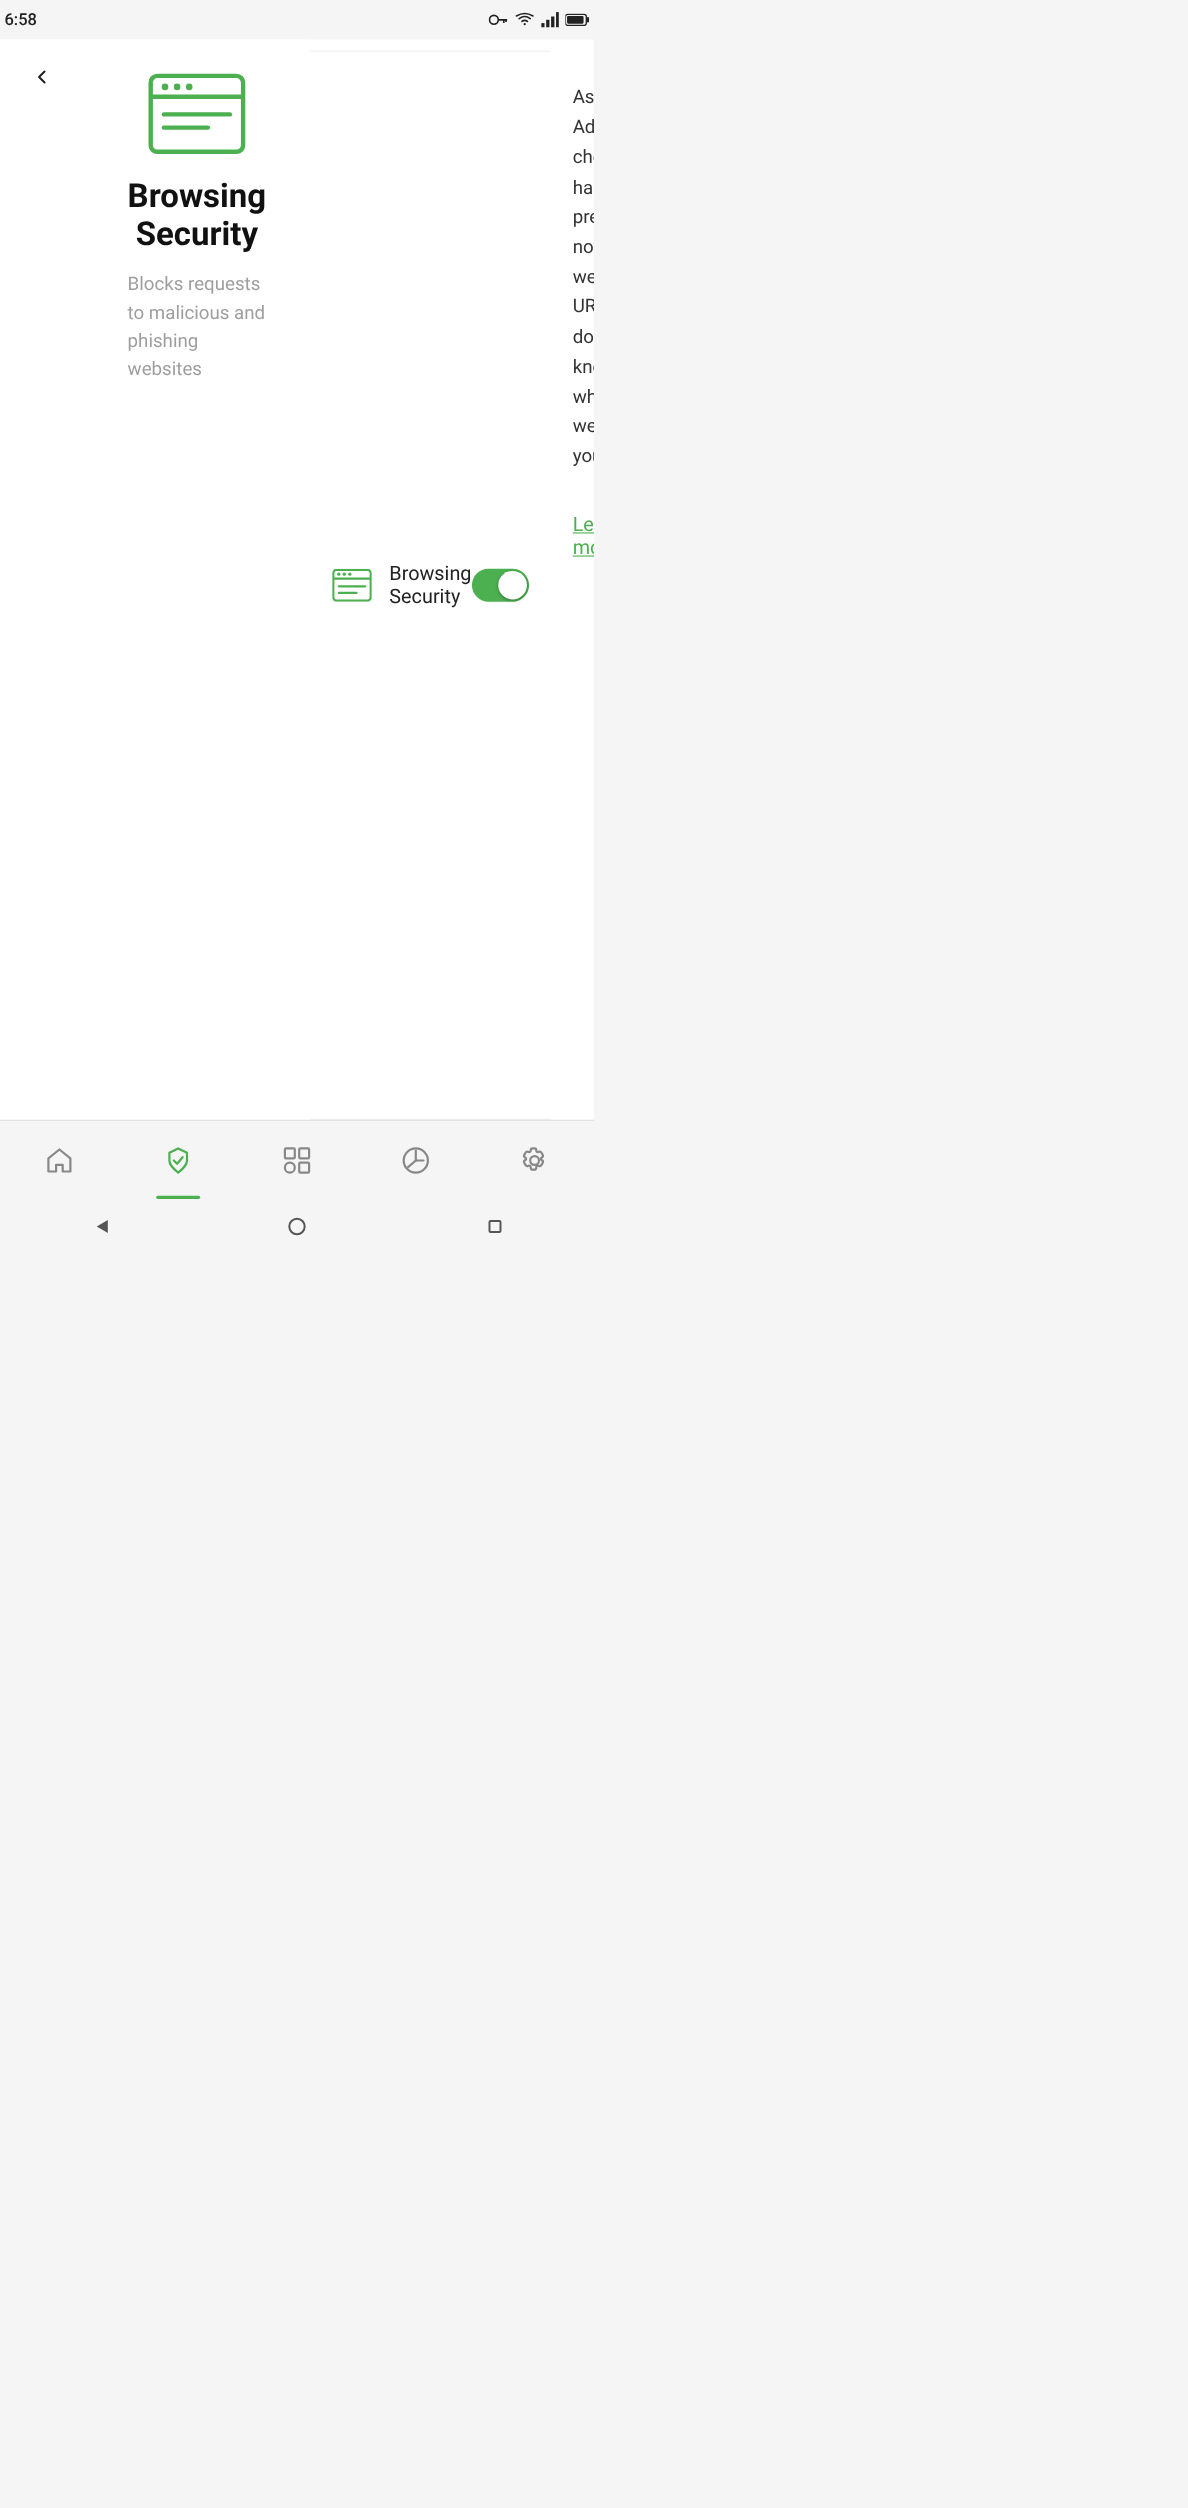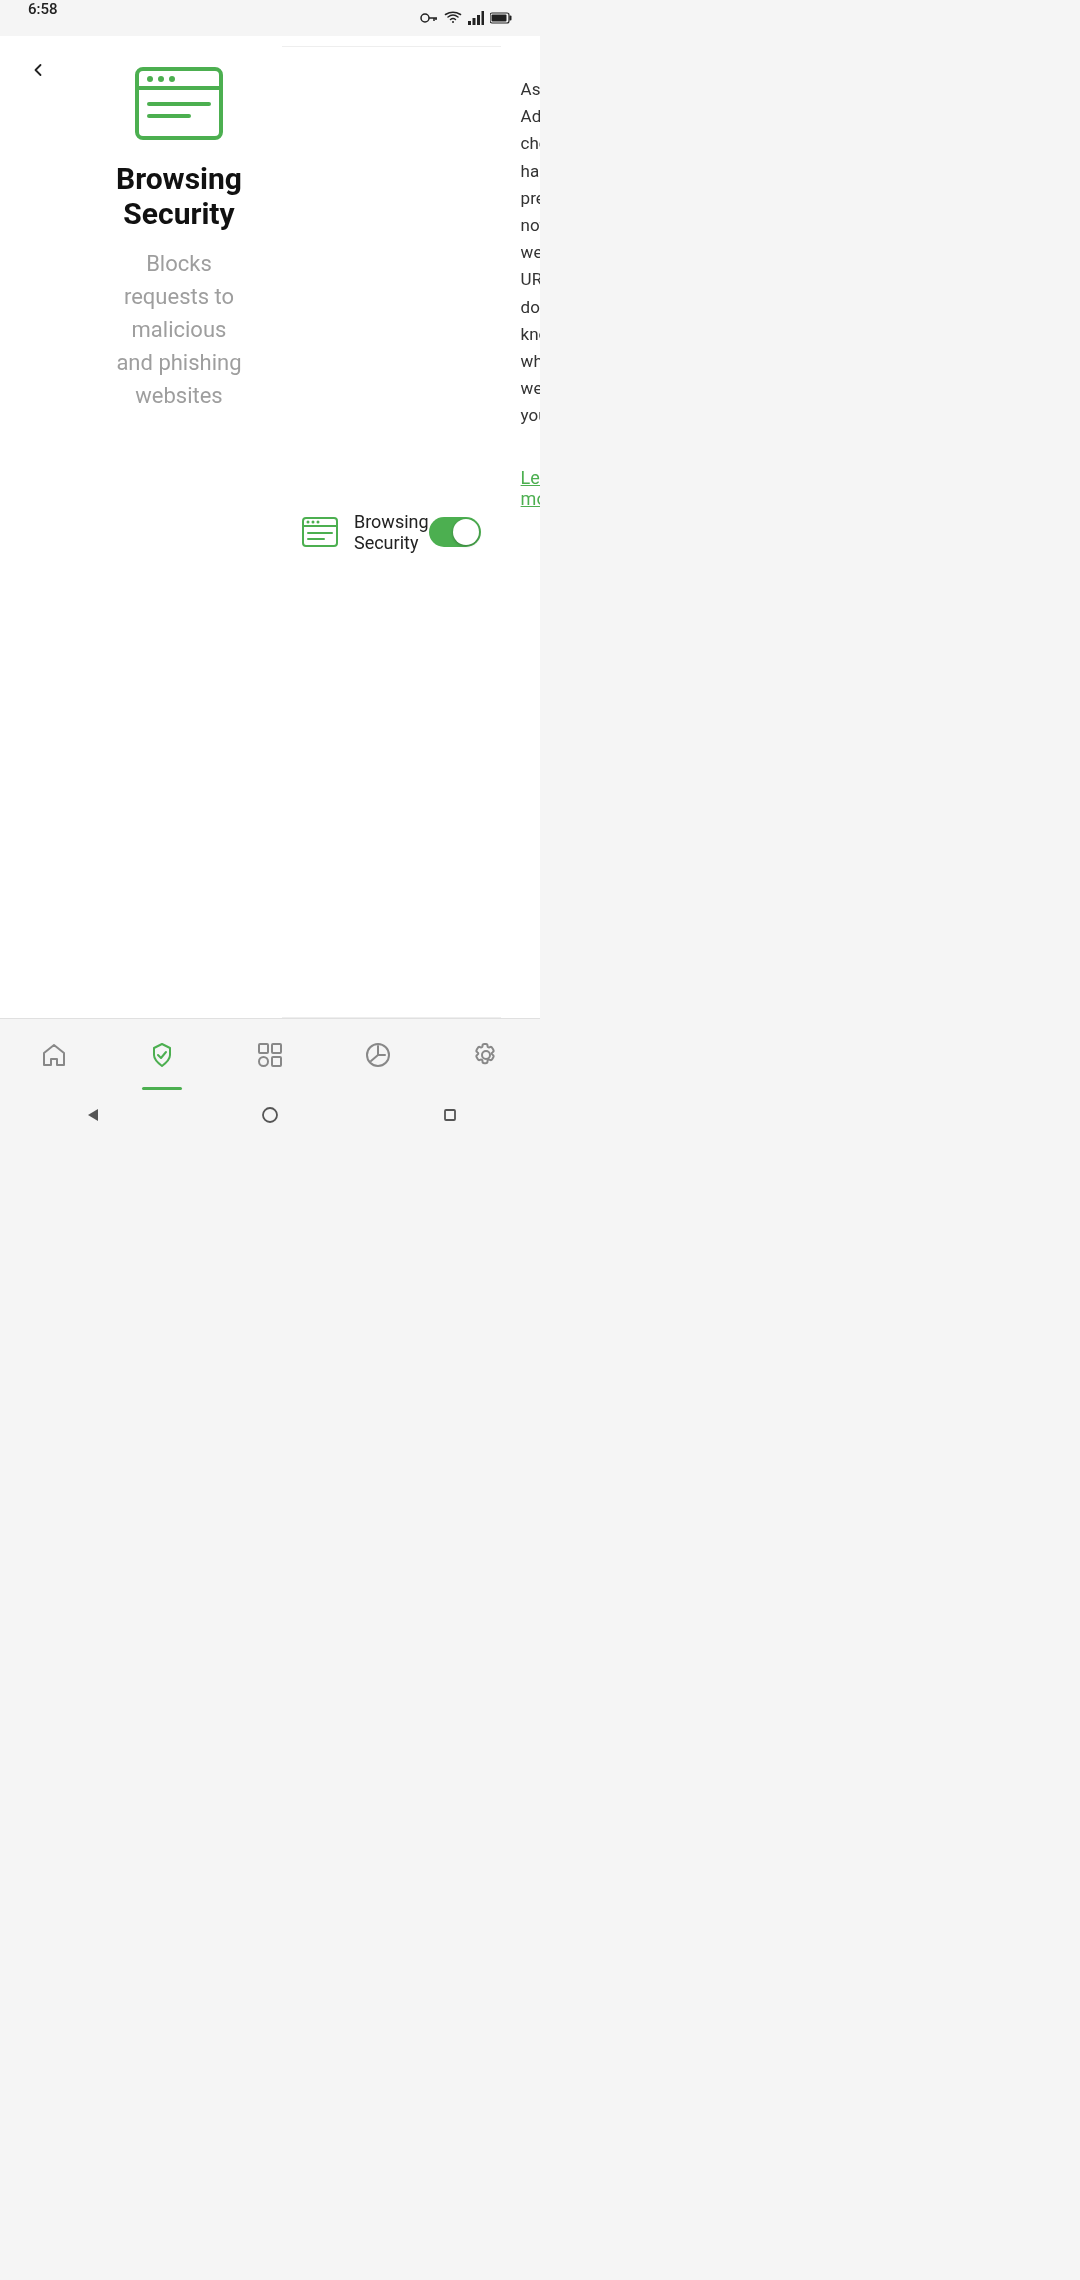--- a/index.html
+++ b/index.html
@@ -15,22 +15,23 @@
       position: relative;
       overflow-x: hidden;
     }
 
     
     .status-bar {
       width: 100%;
       height: 36px;
       background: #f5f5f5;
       display: flex;
+      align-items: center;
       justify-content: space-between;
-      padding: 0 28px;
+      padding: 0 4px;
     }
     .status-time {
       font-size: 15px;
       font-weight: 500;
       color: #222;
     }
     .status-icons {
       display: flex;
       align-items: center;
       gap: 6px;
@@ -76,23 +77,23 @@
       margin-bottom: 20px;
     }
     .hero-title {
       font-size: 30px;
       font-weight: 700;
       color: #111;
       text-align: center;
       margin-bottom: 16px;
     }
     .hero-subtitle {
-      font-size: 22px;
+      font-size: 17px;
       color: #9e9e9e;
-      text-align: center;
+      text-align: left;
       line-height: 1.5;
     }
 
     
     .toggle-row {
       display: flex;
       align-items: center;
       padding: 18px 20px;
       background: #fff;
       margin-top: 10px;

